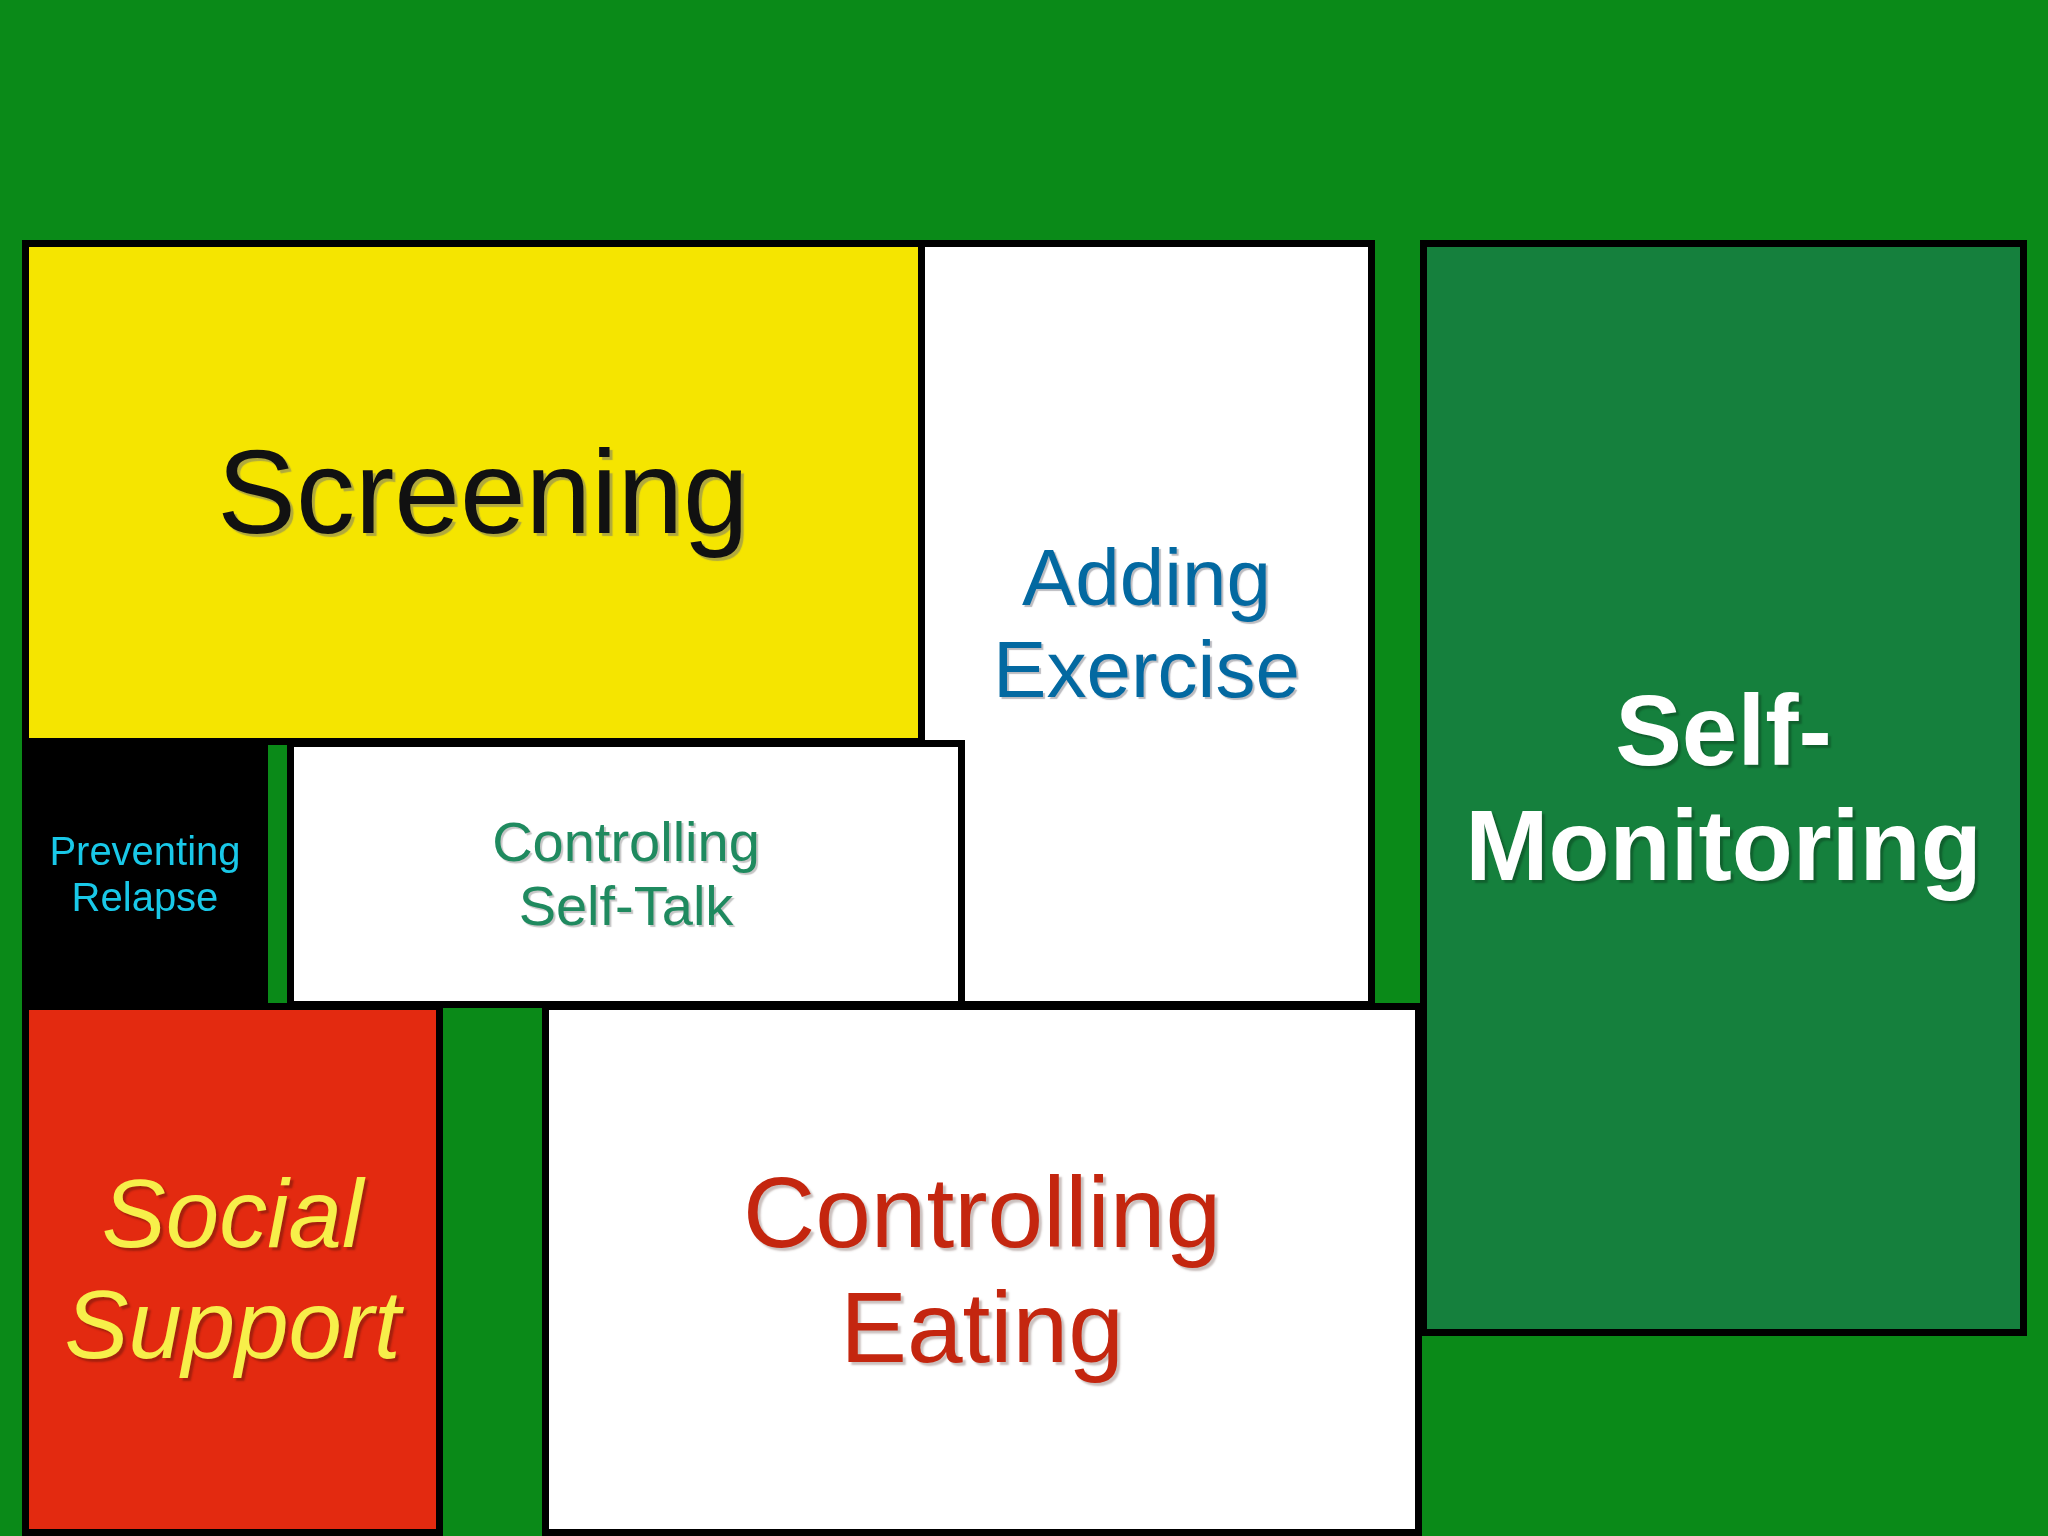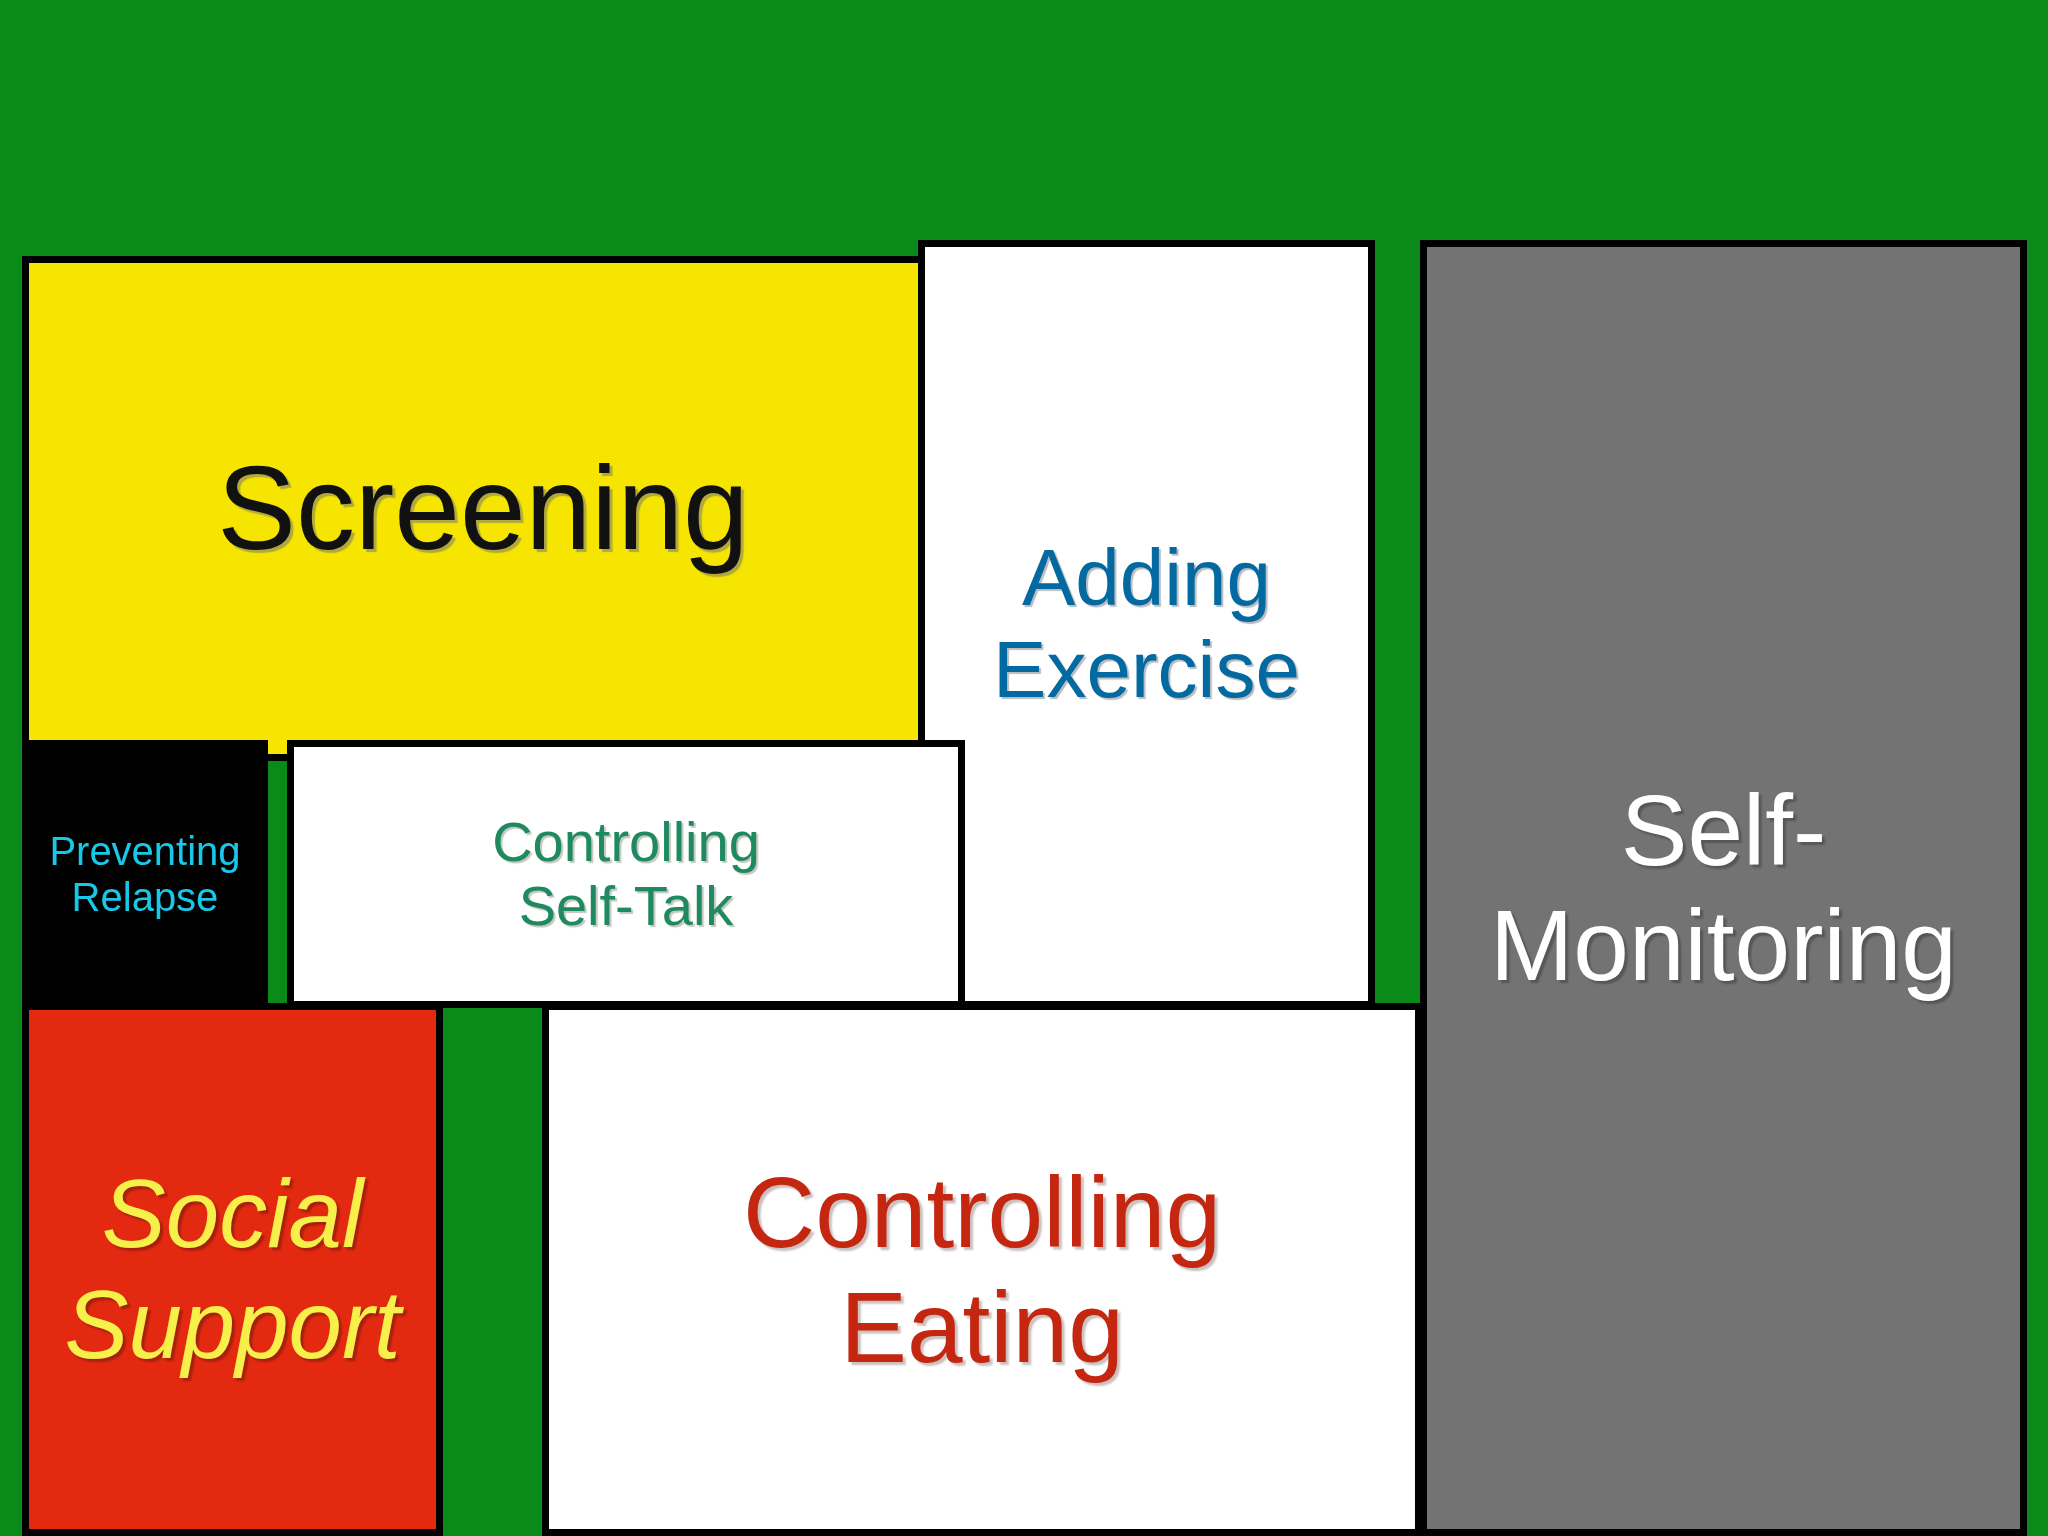--- a/index.html
+++ b/index.html
@@ -46,42 +46,43 @@
     border: 7px solid #000000;
     box-sizing: border-box;
     display: flex;
     align-items: center;
     justify-content: center;
     text-align: center;
     line-height: 1.15;
   }
   
   .c-screening {
-    left: 0; top: 16px;
+    left: 0; top: 0;
     width: 922px; height: 505px;
     background: #f5e500;
     color: #111111;
     font-size: 118px;
     text-shadow: 3px 3px 1px rgba(120,120,110,0.55);
   }
   .c-exercise {
     left: 896px; top: 0;
     width: 457px; height: 768px;
     background: #ffffff;
     color: #0369a1;
     font-size: 80px;
     text-shadow: 2px 2px 1px rgba(120,120,130,0.5);
   }
   .c-selfmon {
     left: 1398px; top: 0;
-    width: 607px; height: 1296px;
-    background: #737373;
+    width: 607px; height: 1096px;
+    background: #15803d;
     color: #ffffff;
     font-size: 100px;
     text-shadow: 3px 3px 2px rgba(0,0,0,0.25);
+    font-weight: bold;
   }
   .c-relapse {
     left: 0; top: 500px;
     width: 246px; height: 268px;
     background: #000000;
     color: #19c8e8;
     font-size: 40px;
   }
   .c-selftalk {
     left: 265px; top: 500px;

